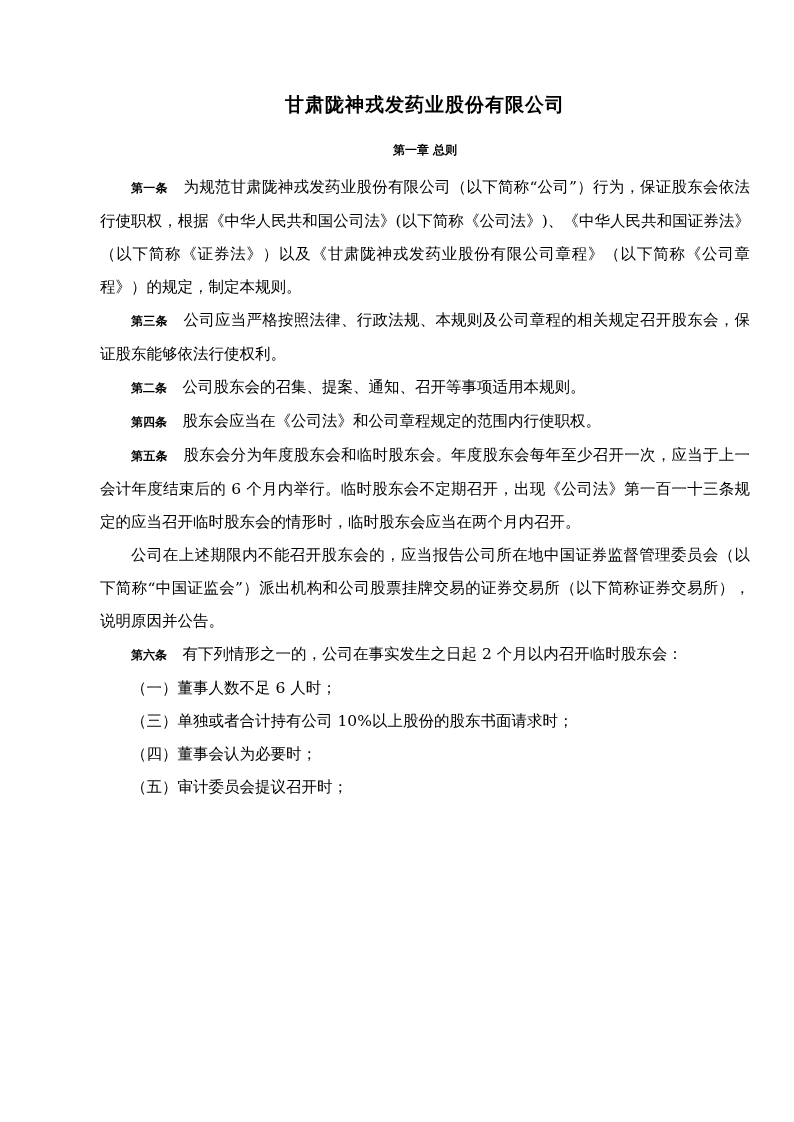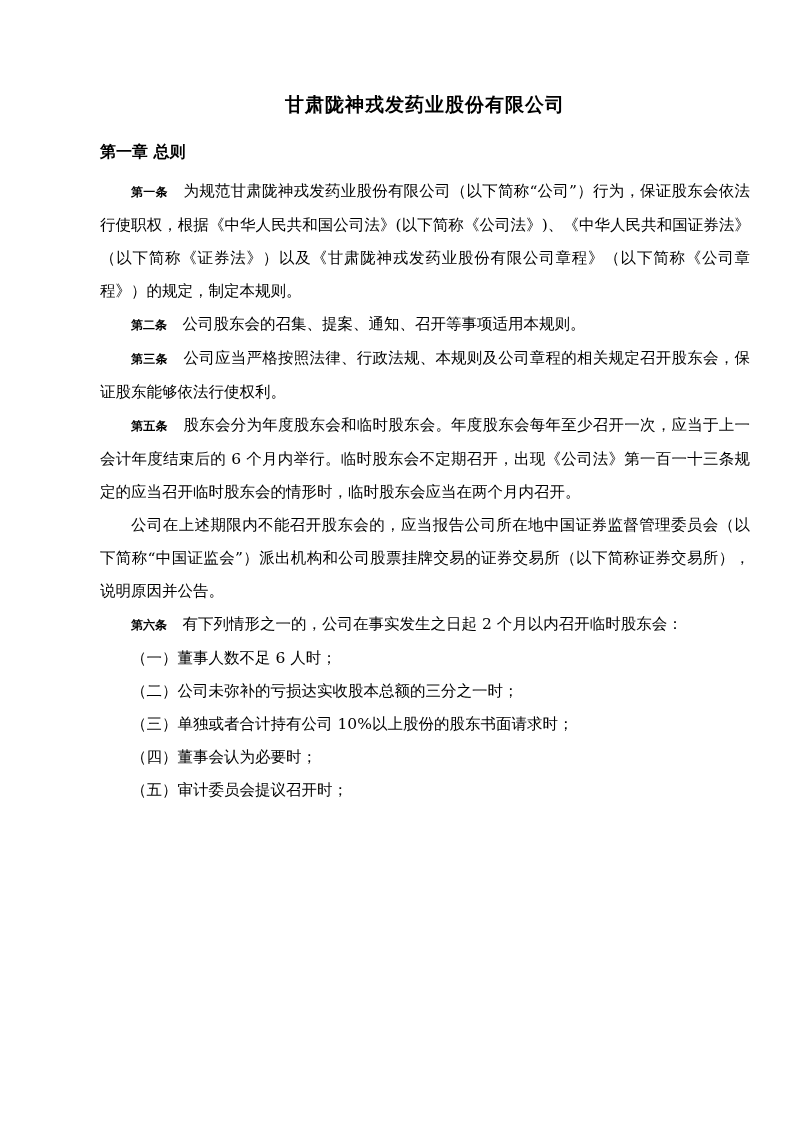--- a/index.html
+++ b/index.html
@@ -27,23 +27,23 @@
     letter-spacing: 1px;
   }
   .doc-subtitle {
     font-size: 19px;
     font-weight: bold;
     text-align: center;
     margin: 0 0 62px 0;
     letter-spacing: 1px;
   }
   .chapter-heading {
-    font-size: 16px;
+    font-size: 12px;
     font-weight: bold;
-    text-align: left;
+    text-align: center;
     margin: 0 0 12px 0;
   }
   .paragraphs {
     font-size: 15.5px;
   }
   .para {
     margin: 0;
     line-height: 33px;
     text-indent: 2em;
     text-align: justify;
@@ -56,24 +56,24 @@
   }
 </style>
 </head>
 <body>
 
 <div class="page">
   <h1 class="doc-title">甘肃陇神戎发药业股份有限公司</h1>
   <h3 class="chapter-heading">第一章 总则</h3>
   <div class="paragraphs">
       <p class="para"><b class="article-label">第一条</b>　为规范甘肃陇神戎发药业股份有限公司（以下简称“公司”）行为，保证股东会依法行使职权，根据《中华人民共和国公司法》(以下简称《公司法》)、《中华人民共和国证券法》（以下简称《证券法》）以及《甘肃陇神戎发药业股份有限公司章程》（以下简称《公司章程》）的规定，制定本规则。</p>
+      <p class="para"><b class="article-label">第三条</b>　公司应当严格按照法律、行政法规、本规则及公司章程的相关规定召开股东会，保证股东能够依法行使权利。</p>
       <p class="para"><b class="article-label">第二条</b>　公司股东会的召集、提案、通知、召开等事项适用本规则。</p>
-      <p class="para"><b class="article-label">第三条</b>　公司应当严格按照法律、行政法规、本规则及公司章程的相关规定召开股东会，保证股东能够依法行使权利。</p>
+      <p class="para"><b class="article-label">第四条</b>　股东会应当在《公司法》和公司章程规定的范围内行使职权。</p>
       <p class="para"><b class="article-label">第五条</b>　股东会分为年度股东会和临时股东会。年度股东会每年至少召开一次，应当于上一会计年度结束后的 6 个月内举行。临时股东会不定期召开，出现《公司法》第一百一十三条规定的应当召开临时股东会的情形时，临时股东会应当在两个月内召开。</p>
       <p class="para">公司在上述期限内不能召开股东会的，应当报告公司所在地中国证券监督管理委员会（以下简称“中国证监会”）派出机构和公司股票挂牌交易的证券交易所（以下简称证券交易所），说明原因并公告。</p>
       <p class="para"><b class="article-label">第六条</b>　有下列情形之一的，公司在事实发生之日起 2 个月以内召开临时股东会：</p>
       <p class="para">（一）董事人数不足 6 人时；</p>
-      <p class="para">（二）公司未弥补的亏损达实收股本总额的三分之一时；</p>
       <p class="para">（三）单独或者合计持有公司 10%以上股份的股东书面请求时；</p>
       <p class="para">（四）董事会认为必要时；</p>
       <p class="para">（五）审计委员会提议召开时；</p>
     </div>
 </div>
 
 </body></html>

